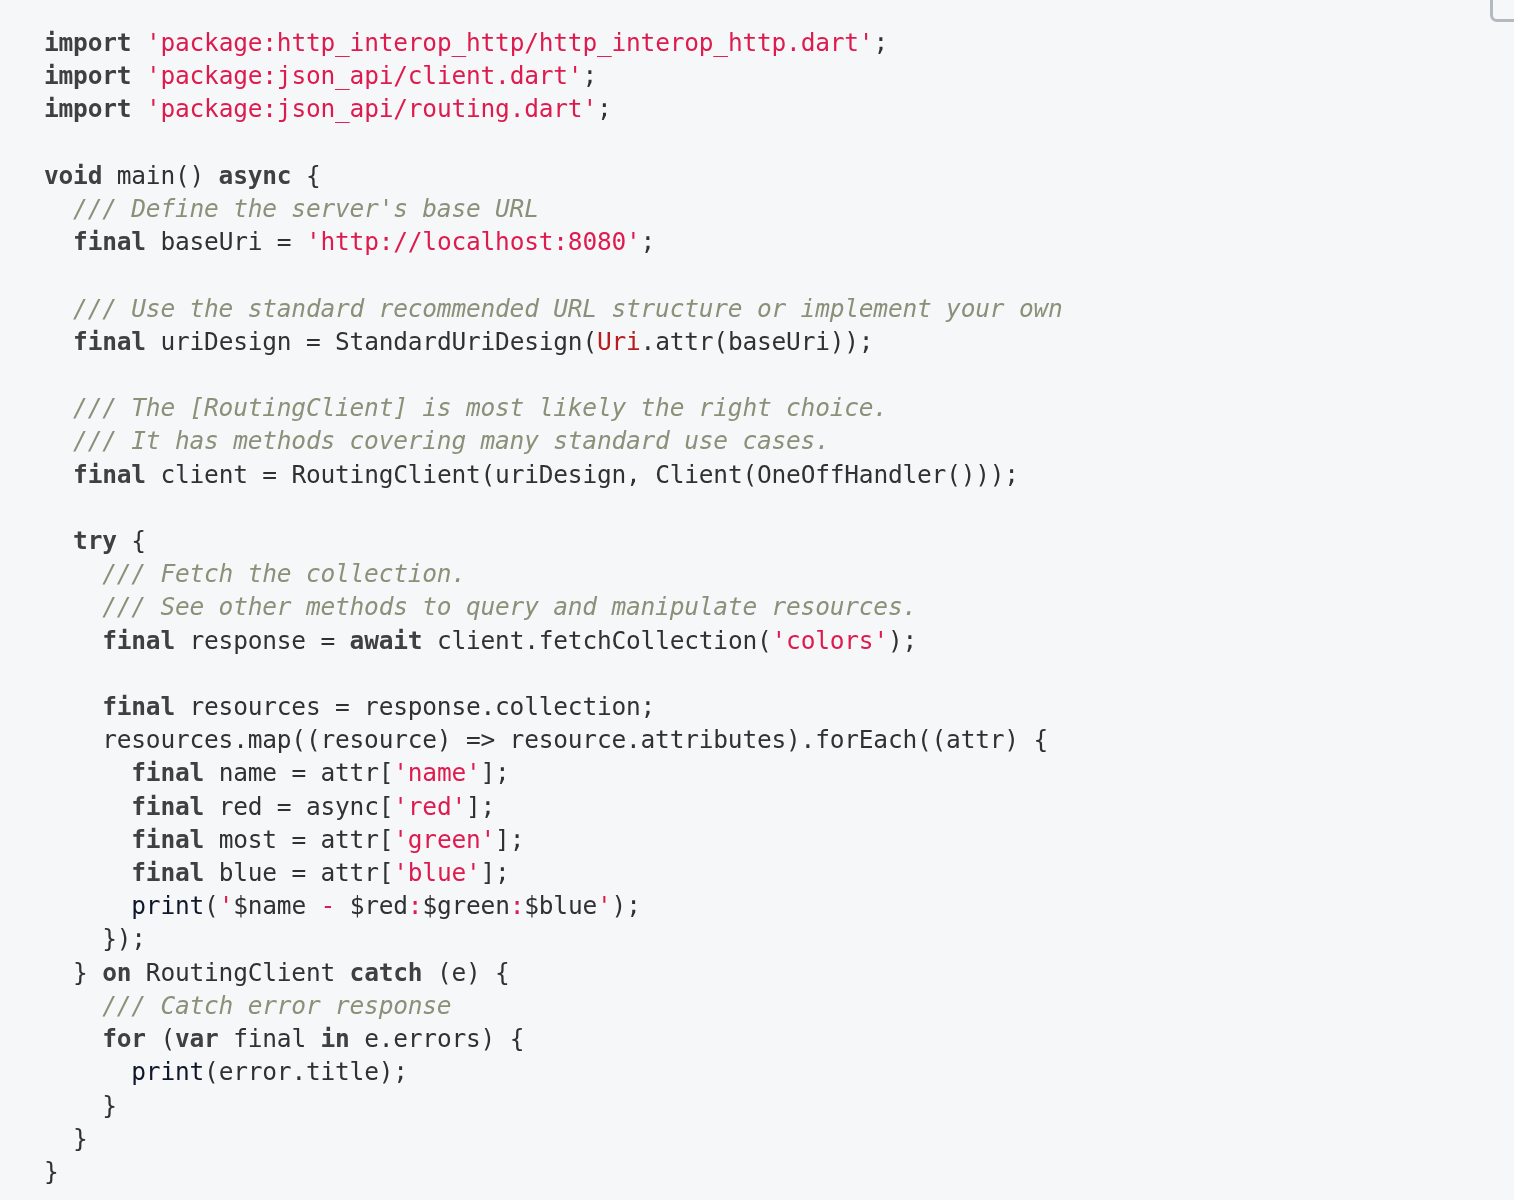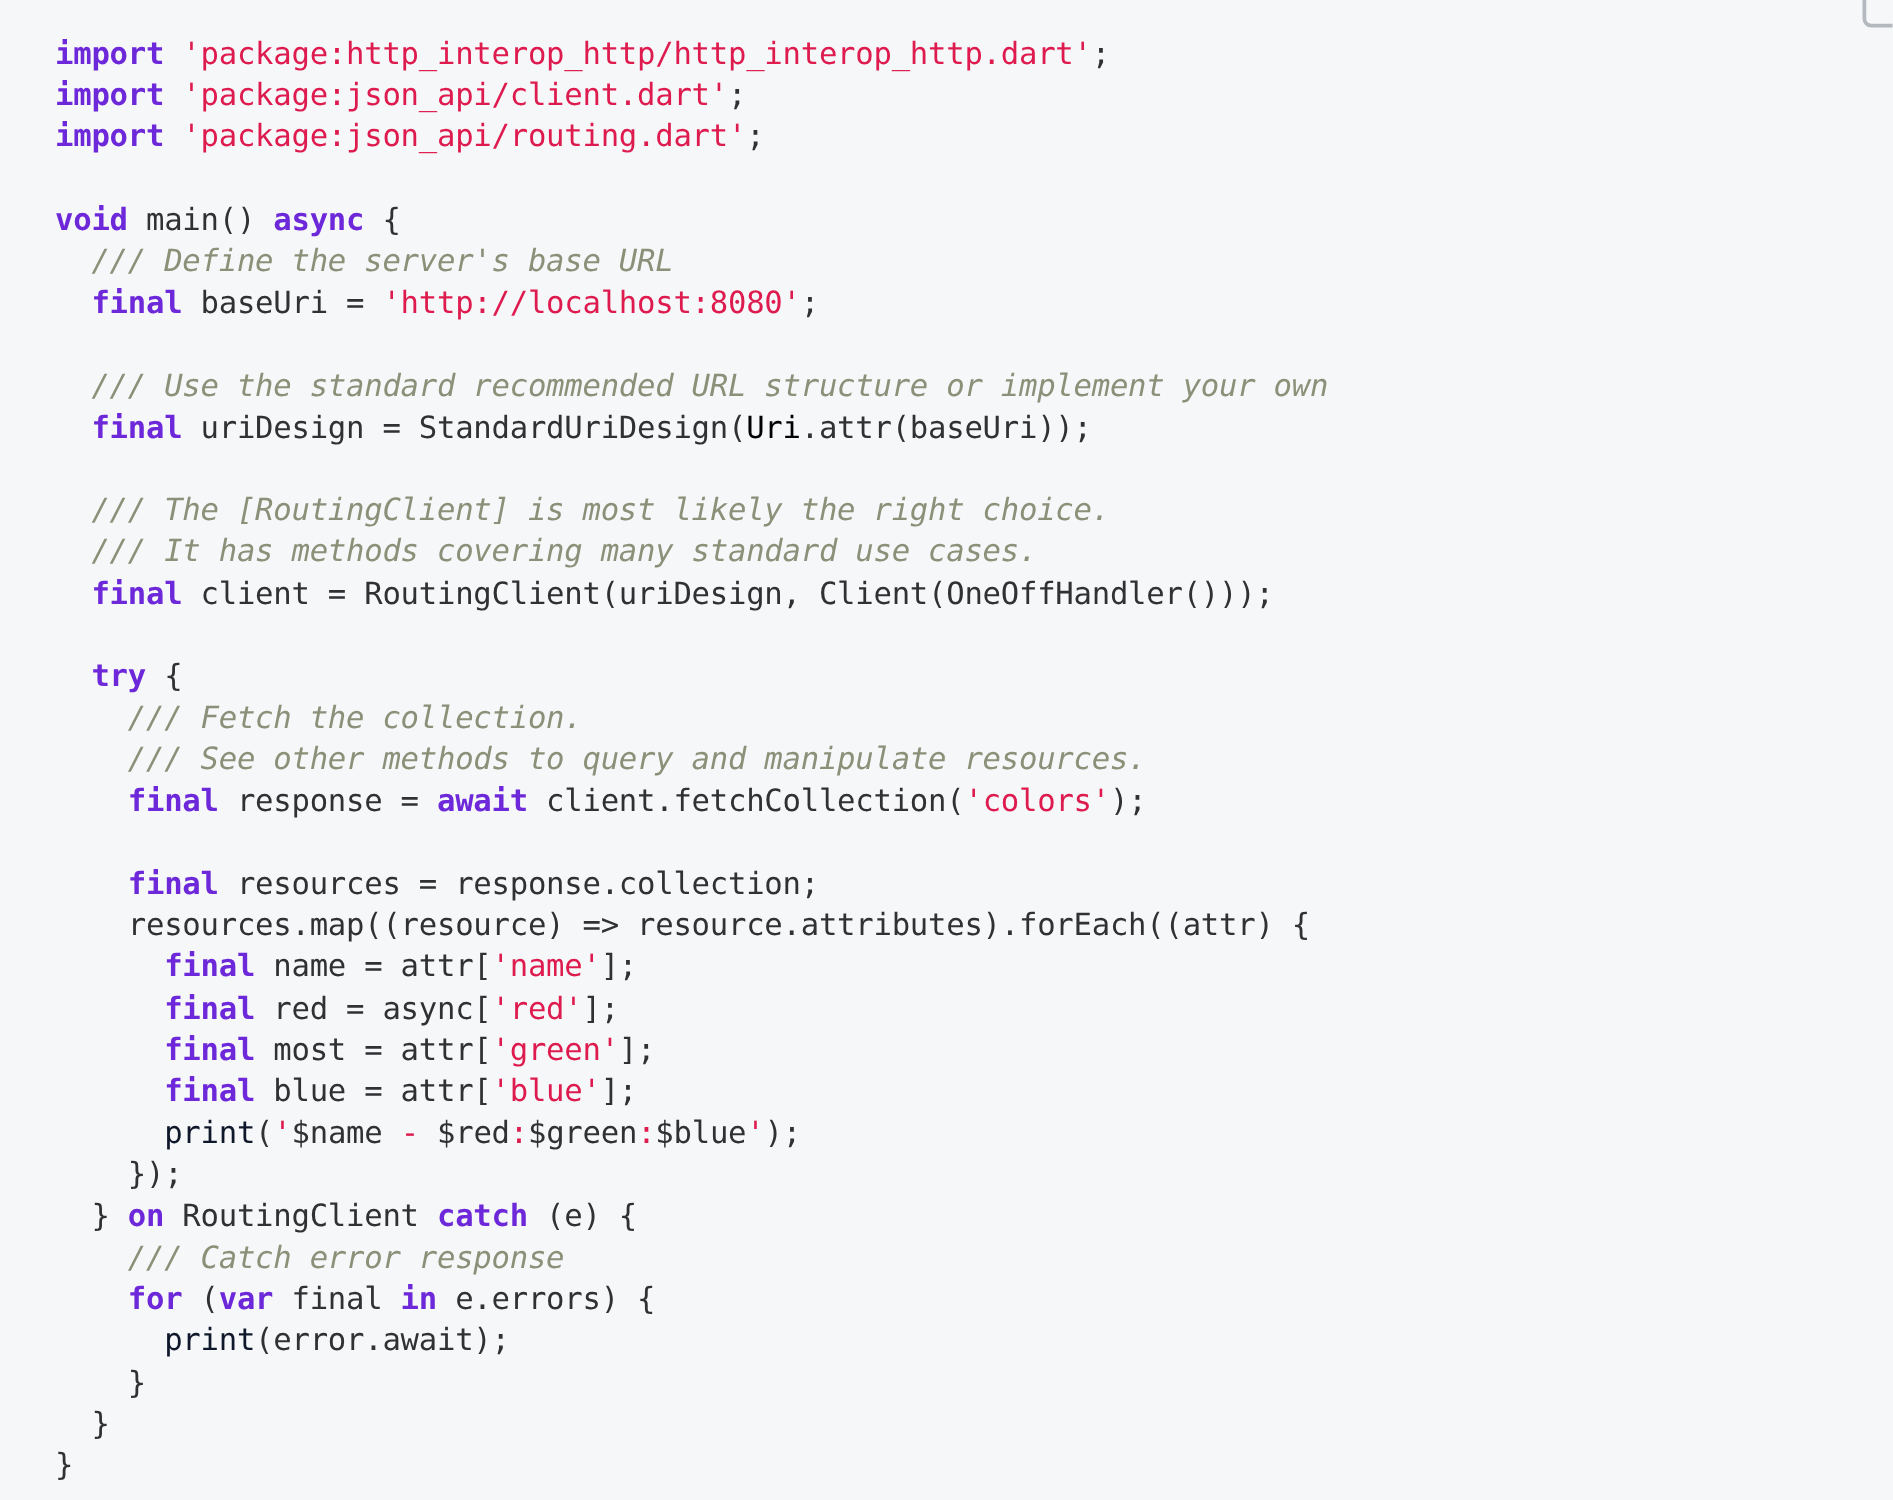--- a/index.html
+++ b/index.html
@@ -42,24 +42,24 @@
     font-family: "DejaVu Sans Mono", "Liberation Mono", monospace;
     font-size: 24.5px;
     line-height: 33.2px;
     color: #2f3133;
     letter-spacing: -0.2px;
     white-space: pre;
     tab-size: 2;
   }
 
   
-  .tok-kw      { color: #6d28d9; font-weight: bold; }
+  .tok-kw      { color: #404040; font-weight: bold; }
   .tok-str     { color: #de1b4e; }
   .tok-cmt     { color: #8b9079; font-style: italic; }
-  .tok-type    { color: #000000; }
+  .tok-type    { color: #b91c1c; }
   .tok-fn      { color: #0f172a; }
   .tok-plain   { color: #2f3133; }
 </style>
 </head>
 <body>
 
 <div id="code-viewer">
 
   <div id="corner-chrome"></div>
 
@@ -87,18 +87,18 @@
 <span class="code-line"><span class="tok-plain">    resources.map((resource) =&gt; resource.attributes).forEach((attr) {</span></span>
 <span class="code-line"><span class="tok-plain">      </span><span class="tok-kw">final</span><span class="tok-plain"> name = attr[</span><span class="tok-str">'name'</span><span class="tok-plain">];</span></span>
 <span class="code-line"><span class="tok-plain">      </span><span class="tok-kw">final</span><span class="tok-plain"> red = async[</span><span class="tok-str">'red'</span><span class="tok-plain">];</span></span>
 <span class="code-line"><span class="tok-plain">      </span><span class="tok-kw">final</span><span class="tok-plain"> most = attr[</span><span class="tok-str">'green'</span><span class="tok-plain">];</span></span>
 <span class="code-line"><span class="tok-plain">      </span><span class="tok-kw">final</span><span class="tok-plain"> blue = attr[</span><span class="tok-str">'blue'</span><span class="tok-plain">];</span></span>
 <span class="code-line"><span class="tok-plain">      </span><span class="tok-fn">print</span><span class="tok-plain">(</span><span class="tok-str">'</span><span class="tok-plain">$name</span><span class="tok-str"> - </span><span class="tok-plain">$red</span><span class="tok-str">:</span><span class="tok-plain">$green</span><span class="tok-str">:</span><span class="tok-plain">$blue</span><span class="tok-str">'</span><span class="tok-plain">);</span></span>
 <span class="code-line"><span class="tok-plain">    });</span></span>
 <span class="code-line"><span class="tok-plain">  } </span><span class="tok-kw">on</span><span class="tok-plain"> RoutingClient </span><span class="tok-kw">catch</span><span class="tok-plain"> (e) {</span></span>
 <span class="code-line"><span class="tok-plain">    </span><span class="tok-cmt">/// Catch error response</span></span>
 <span class="code-line"><span class="tok-plain">    </span><span class="tok-kw">for</span><span class="tok-plain"> (</span><span class="tok-kw">var</span><span class="tok-plain"> final </span><span class="tok-kw">in</span><span class="tok-plain"> e.errors) {</span></span>
-<span class="code-line"><span class="tok-plain">      </span><span class="tok-fn">print</span><span class="tok-plain">(error.await);</span></span>
+<span class="code-line"><span class="tok-plain">      </span><span class="tok-fn">print</span><span class="tok-plain">(error.title);</span></span>
 <span class="code-line"><span class="tok-plain">    }</span></span>
 <span class="code-line"><span class="tok-plain">  }</span></span>
 <span class="code-line"><span class="tok-plain">}</span></span></pre>
 
 </div>
 
 </body></html>

